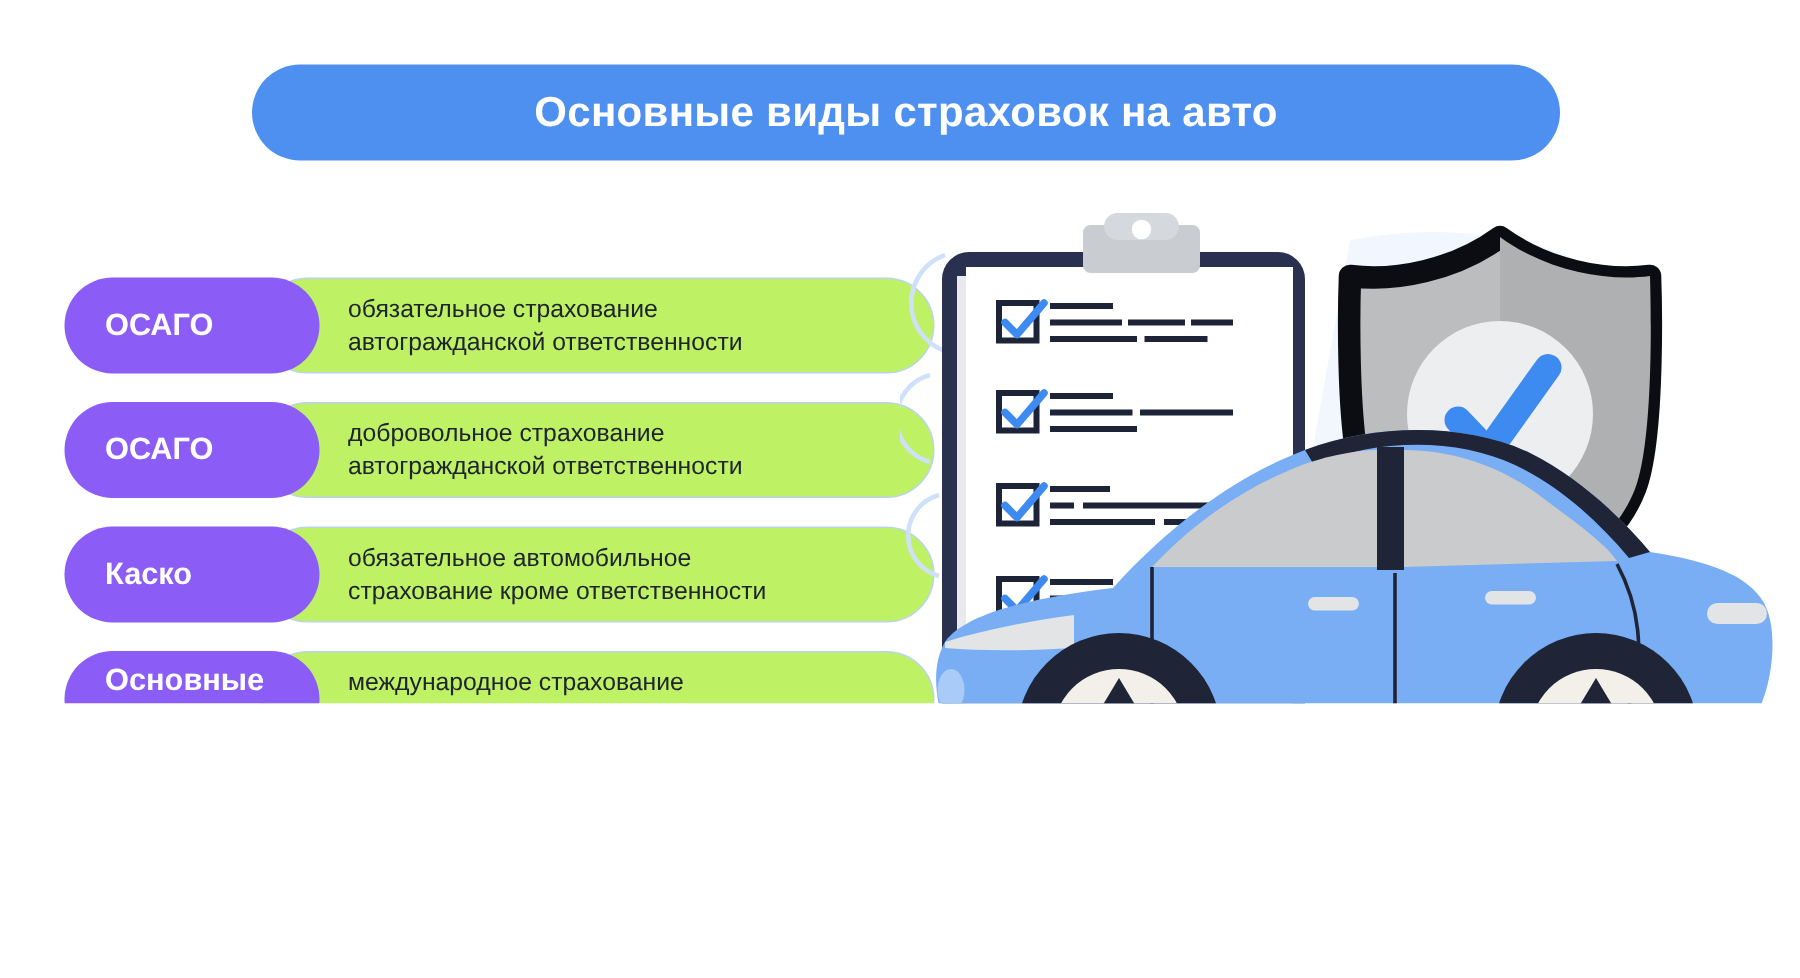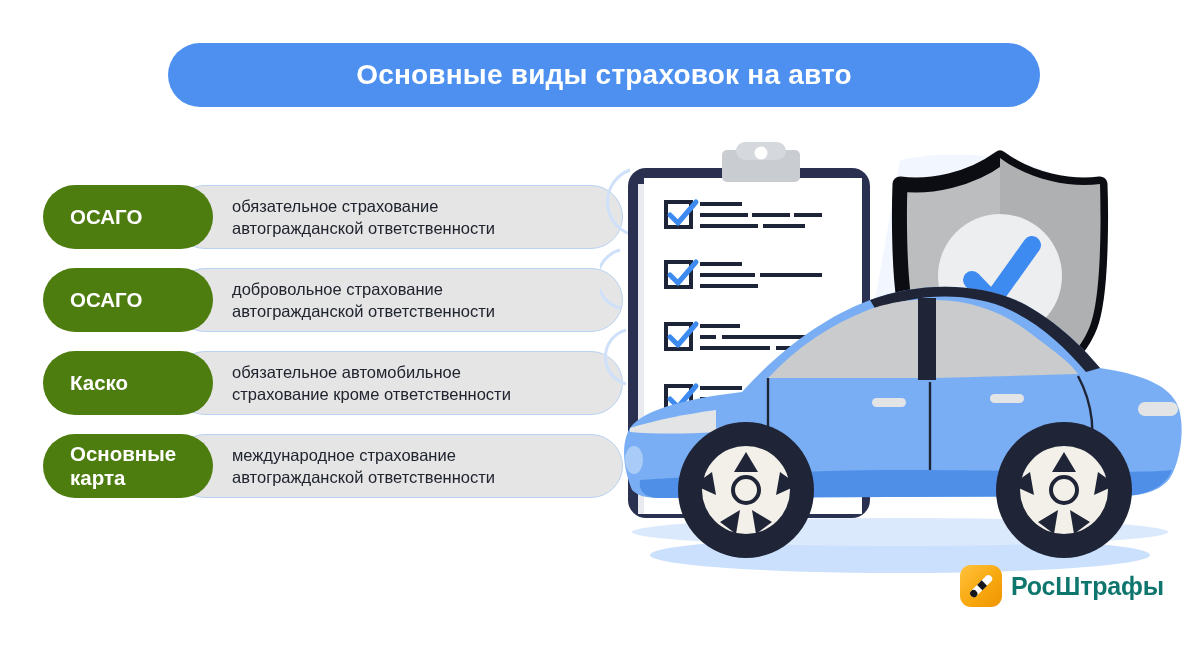--- a/index.html
+++ b/index.html
@@ -6,21 +6,21 @@
     margin: 0;
     padding: 0;
     background: #ffffff;
   }
   body {
     font-family: "Liberation Sans", sans-serif;
   }
   #canvas {
     position: relative;
     width: 1200px;
-    height: 652px;
+    height: 469px;
     background: #ffffff;
     overflow: hidden;
   }
 
   
   #title-banner {
     position: absolute;
     left: 168px;
     top: 43px;
     width: 872px;
@@ -51,40 +51,40 @@
     height: 64px;
     margin-bottom: 19px;
   }
   .row-card {
     position: absolute;
     left: 130px;
     top: 0;
     width: 450px;
     height: 64px;
     box-sizing: border-box;
-    background: #e5e5e5;
+    background: #bef264;
     border: 1.4px solid #b9d2f2;
     border-radius: 32px;
     display: flex;
     align-items: center;
   }
   .row-desc {
     margin-left: 58px;
     color: #20242e;
     font-size: 16.5px;
     line-height: 22px;
     white-space: pre-line;
   }
   .row-pill {
     position: absolute;
     left: 0;
     top: 0;
     width: 170px;
     height: 64px;
-    background: #4d7c0f;
+    background: #8b5cf6;
     border-radius: 32px;
     display: flex;
     align-items: center;
     z-index: 2;
   }
   .row-pill-label {
     margin-left: 27px;
     color: #ffffff;
     font-size: 20.5px;
     font-weight: bold;

